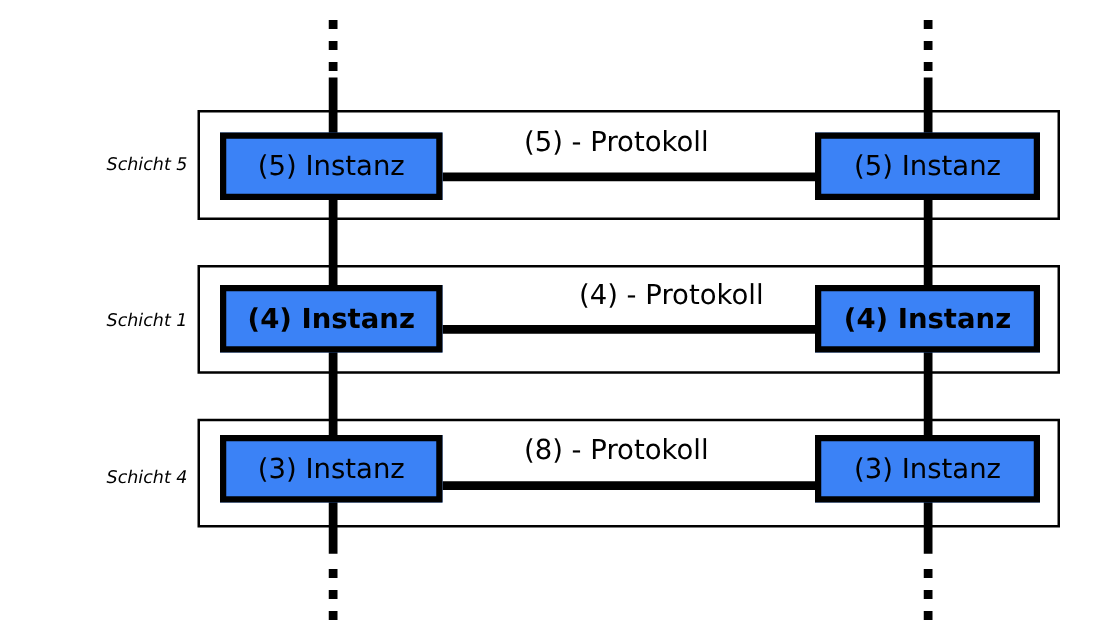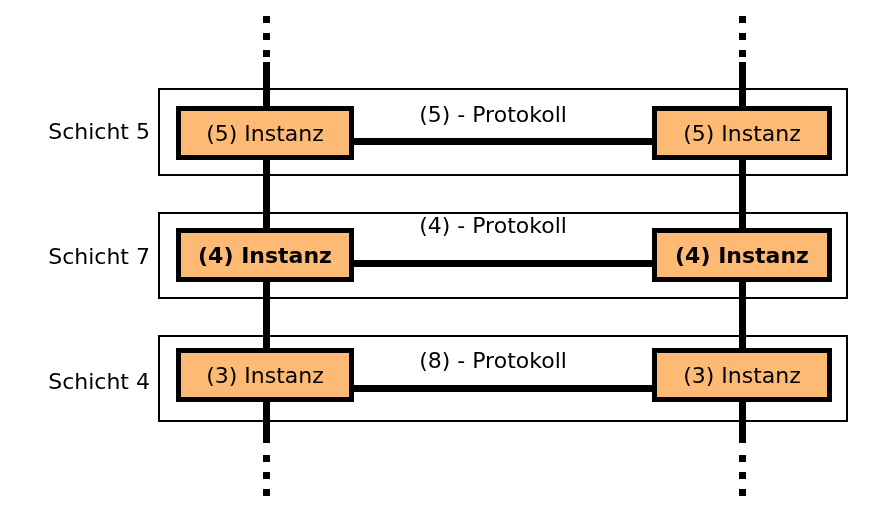--- a/index.html
+++ b/index.html
@@ -72,21 +72,21 @@
   .proto-bar.l5 { top: 138px; }
   .proto-bar.l4 { top: 260px; }
   .proto-bar.l3 { top: 385px; }
 
   
   .inst {
     position: absolute;
     height: 54px;
     border: 5px solid var(--line-color, #000000);
     box-sizing: border-box;
-    background: #fdba74;
+    background: #3b82f6;
     display: flex;
     align-items: center;
     justify-content: center;
     font-size: 22px;
     white-space: nowrap;
     z-index: 2;
   }
   .inst.colL { left: 176px; width: 178px; }
   .inst.colR { left: 652px; width: 180px; }
   .inst.l5 { top: 106px; }
@@ -99,34 +99,35 @@
     left: 354px;
     width: 278px;
     height: 28px;
     line-height: 28px;
     text-align: center;
     font-size: 22px;
     white-space: nowrap;
     z-index: 3;
   }
   .proto-label.l5 { top: 101px; }
-  .proto-label.l4 { top: 212px; }
+  .proto-label.l4 { top: 223px; padding-left: 44px; }
   .proto-label.l3 { top: 347px; }
 
   
   .schicht-label {
     position: absolute;
     left: 30px;
     width: 120px;
     height: 28px;
     line-height: 28px;
     text-align: right;
-    font-size: 22px;
+    font-size: 14px;
     white-space: nowrap;
     z-index: 3;
+    font-style: italic;
   }
   .schicht-label.l5 { top: 118px; }
   .schicht-label.l4 { top: 243px; }
   .schicht-label.l3 { top: 368px; }
 </style>
 </head>
 <body>
 
 <div class="canvas">
 
@@ -138,21 +139,21 @@
   <div class="dots bottom right"></div>
 
   <div class="row-outer l5"></div>
   <div class="schicht-label l5">Schicht 5</div>
   <div class="proto-bar l5"></div>
   <div class="proto-label l5">(5) - Protokoll</div>
   <div class="inst colL l5">(5) Instanz</div>
   <div class="inst colR l5">(5) Instanz</div>
 
   <div class="row-outer l4"></div>
-  <div class="schicht-label l4">Schicht 7</div>
+  <div class="schicht-label l4">Schicht 1</div>
   <div class="proto-bar l4"></div>
   <div class="proto-label l4">(4) - Protokoll</div>
   <div class="inst colL l4">(4) Instanz</div>
   <div class="inst colR l4">(4) Instanz</div>
 
   <div class="row-outer l3"></div>
   <div class="schicht-label l3">Schicht 4</div>
   <div class="proto-bar l3"></div>
   <div class="proto-label l3">(8) - Protokoll</div>
   <div class="inst colL l3">(3) Instanz</div>

